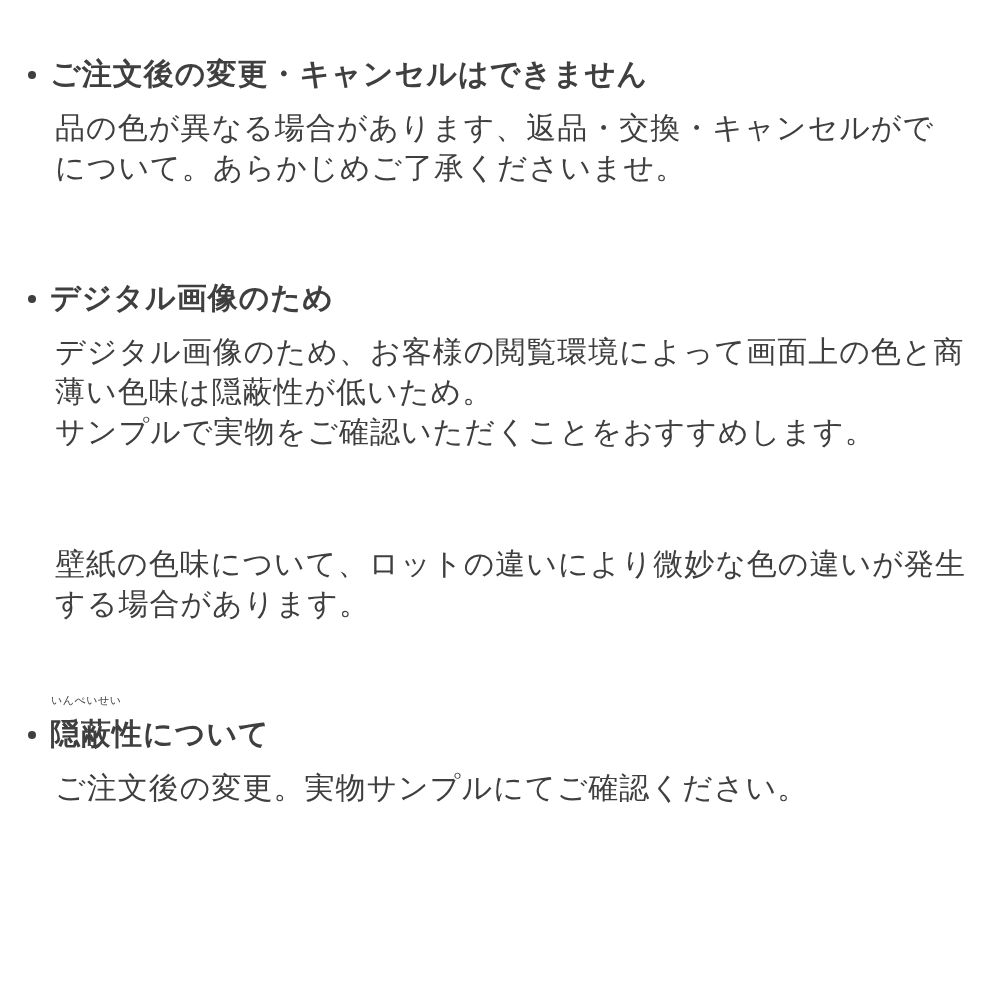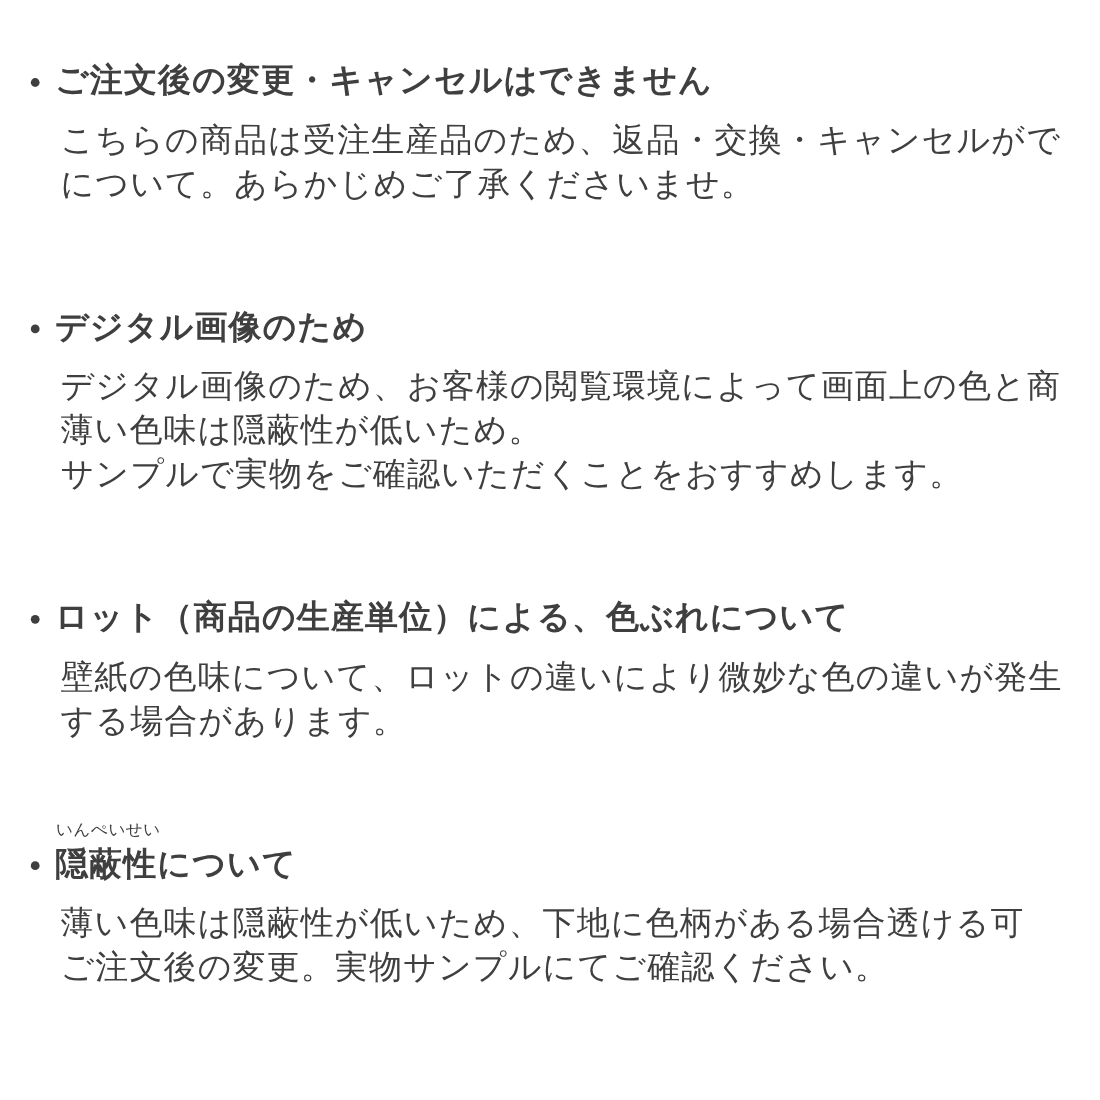--- a/index.html
+++ b/index.html
@@ -47,75 +47,70 @@
     letter-spacing: 1px;
   }
   .ruby-wrap {
     position: relative;
     display: inline-block;
   }
   .furigana {
     position: absolute;
     top: -21px;
     left: 1px;
-    font-size: 15px;
+    font-size: 11px;
     font-weight: 400;
     letter-spacing: 0.5px;
     line-height: 1;
     white-space: nowrap;
   }
 </style>
 </head>
 <body>
 
 <div class="page">
 
   <section class="notice-section">
     <div class="heading-row">
       <span class="bullet-dot"></span>
       <h2 class="heading">ご注文後の変更・キャンセルはできません</h2>
     </div>
     <div class="body-text">
-      <div>こちらの商品は受注生産品のため、返品・交換・キャンセルがで</div>
+      <div>品の色が異なる場合があります、返品・交換・キャンセルがで</div>
       <div>について。あらかじめご了承くださいませ。</div>
     </div>
   </section>
 
   <section class="notice-section">
     <div class="heading-row">
       <span class="bullet-dot"></span>
       <h2 class="heading">デジタル画像のため</h2>
     </div>
     <div class="body-text">
       <div>デジタル画像のため、お客様の閲覧環境によって画面上の色と商</div>
       <div>薄い色味は隠蔽性が低いため。</div>
       <div>サンプルで実物をご確認いただくことをおすすめします。</div>
     </div>
   </section>
 
   <section class="notice-section">
-    <div class="heading-row">
-      <span class="bullet-dot"></span>
-      <h2 class="heading">ロット（商品の生産単位）による、色ぶれについて</h2>
-    </div>
     <div class="body-text">
       <div>壁紙の色味について、ロットの違いにより微妙な色の違いが発生</div>
       <div>する場合があります。</div>
     </div>
   </section>
 
   <section class="notice-section">
     <div class="heading-row">
       <span class="bullet-dot"></span>
       <h2 class="heading">
         <span class="ruby-wrap">
           <span class="furigana">いんぺいせい</span>
           <span>隠蔽性</span>
         </span><span>について</span>
       </h2>
     </div>
     <div class="body-text">
-      <div>薄い色味は隠蔽性が低いため、下地に色柄がある場合透ける可</div>
       <div>ご注文後の変更。実物サンプルにてご確認ください。</div>
     </div>
   </section>
 
 </div>
 
 </body></html>

